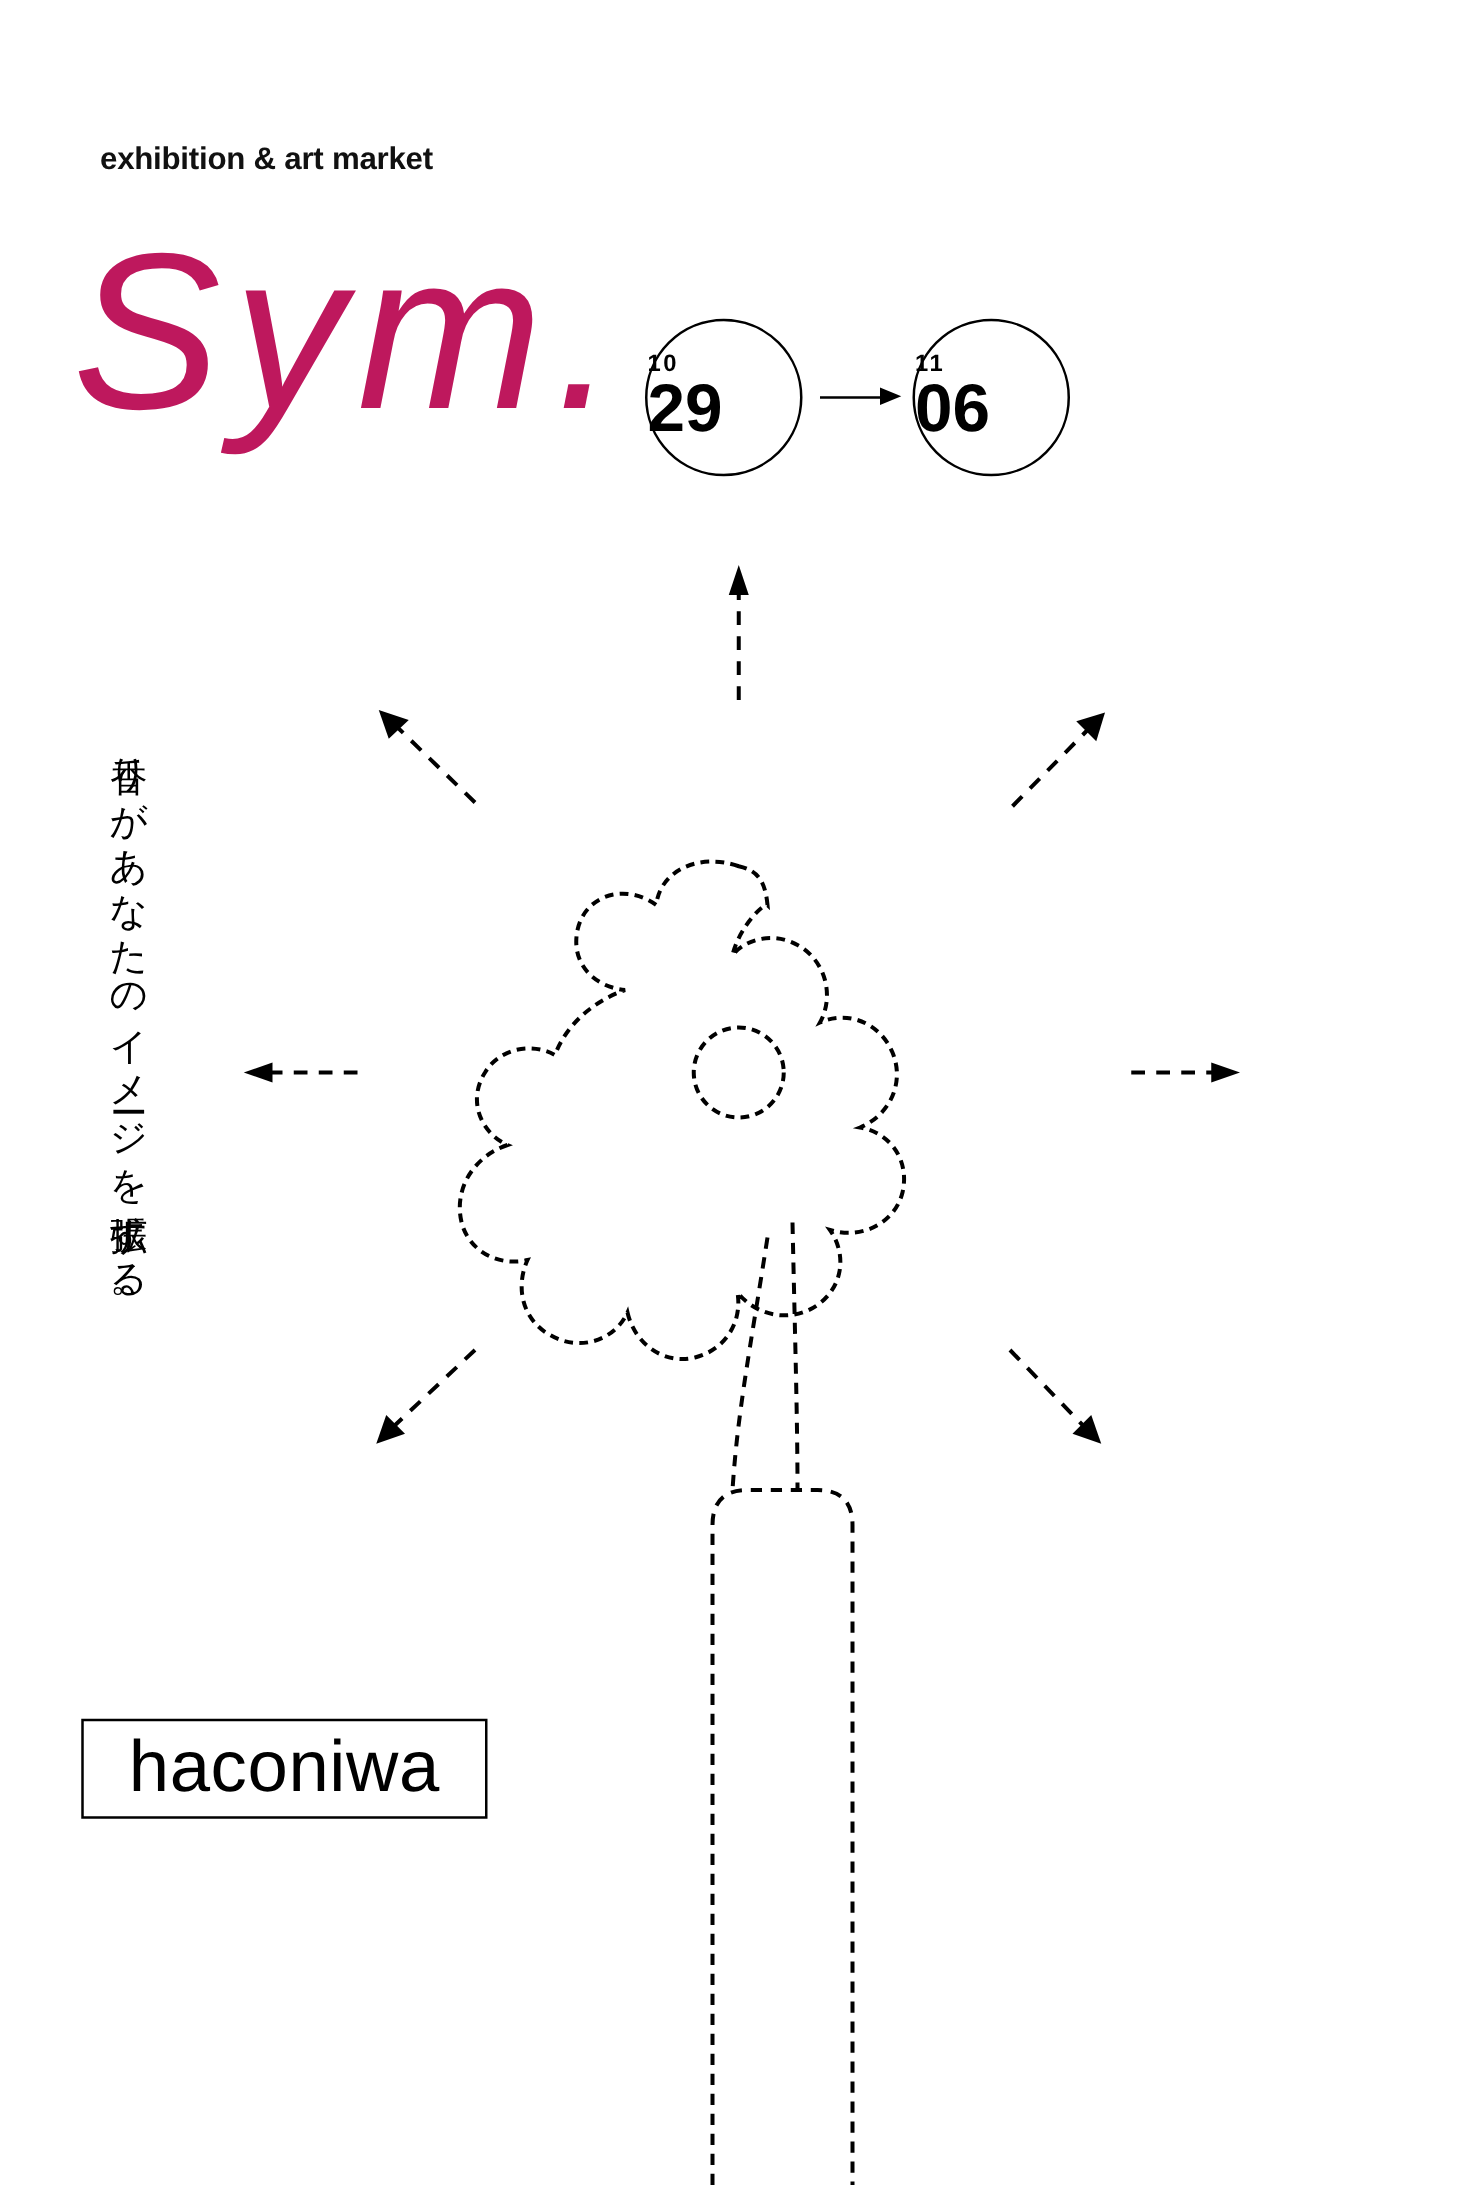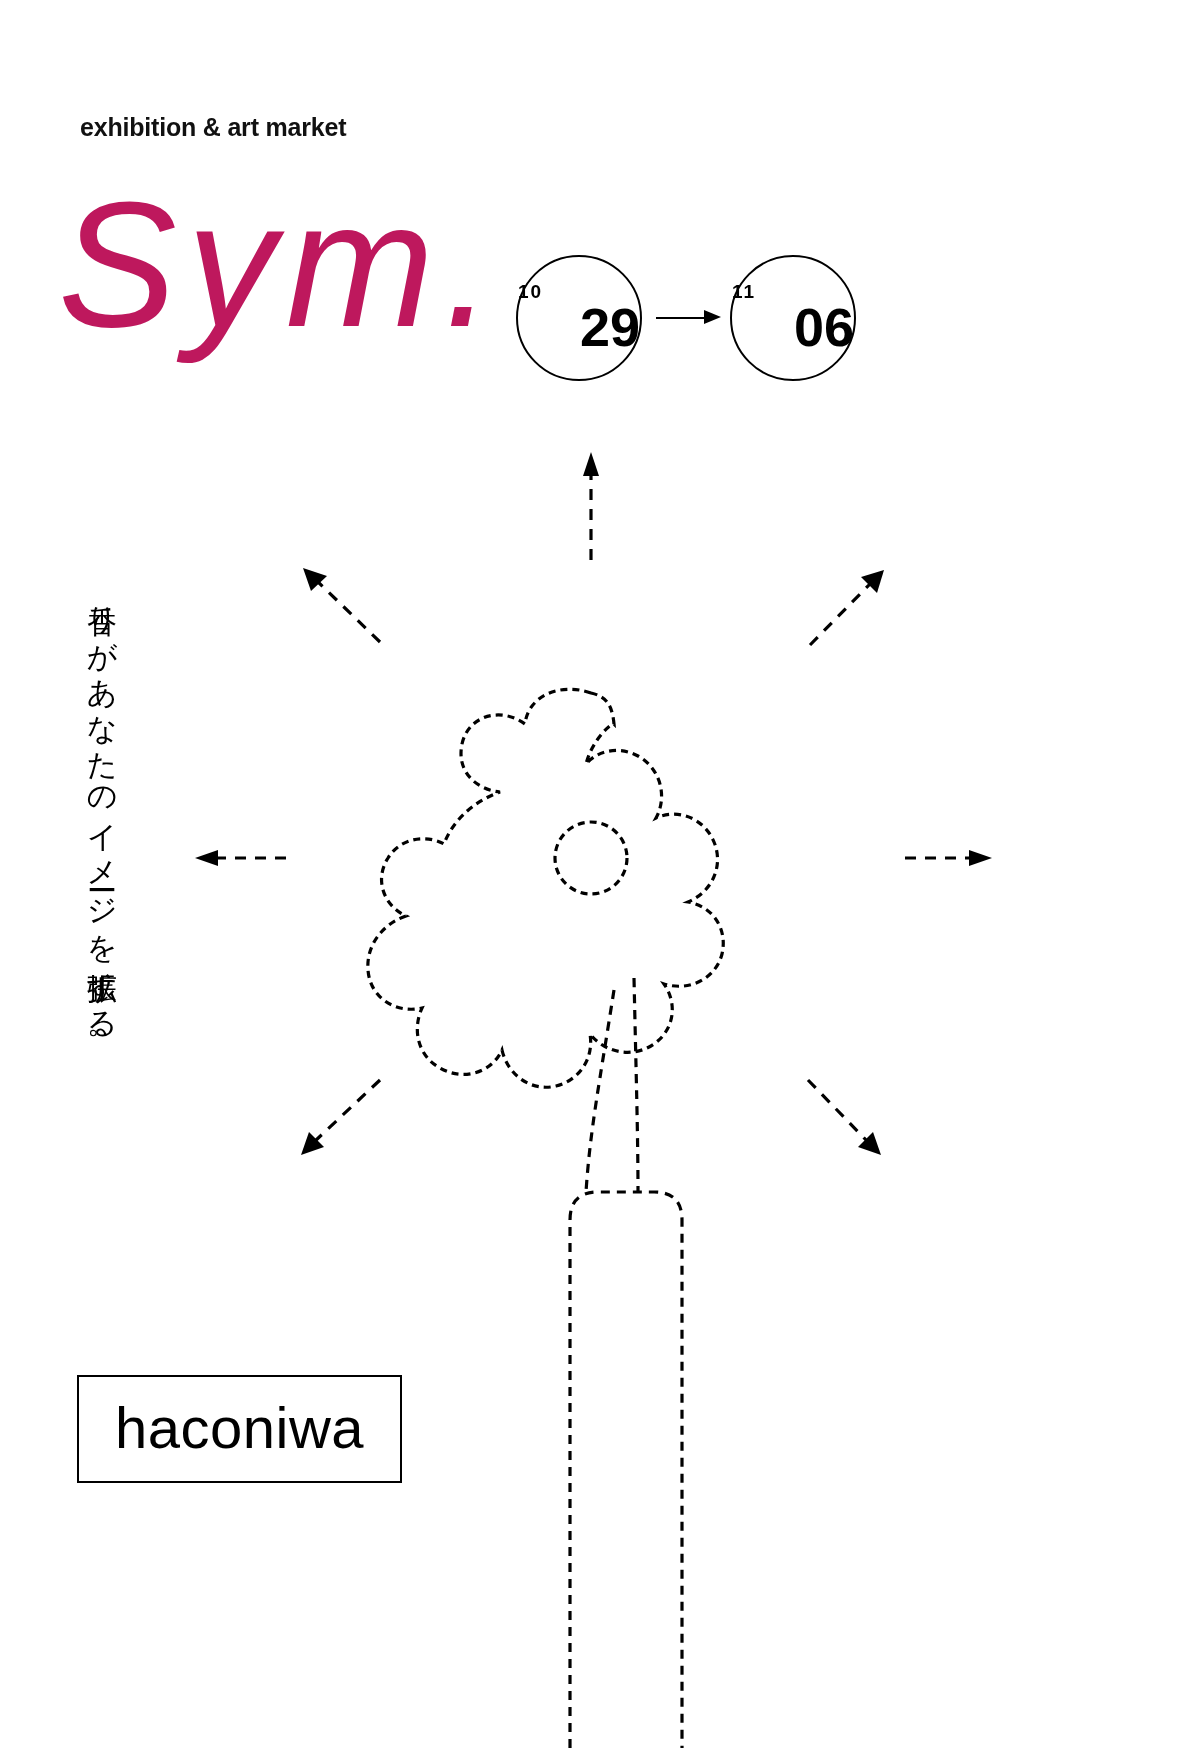--- a/index.html
+++ b/index.html
@@ -17,39 +17,39 @@
             font-family:"Liberation Sans","DejaVu Sans",sans-serif;white-space:nowrap;}
 
   
   .dates{position:absolute;left:516px;top:255px;width:340px;height:130px;}
   .datecircle{position:absolute;top:0;width:126px;height:126px;border:2.2px solid #000;
               border-radius:50%;box-sizing:border-box;}
   .datecircle.first{left:0;}
   .datecircle.second{left:214px;}
   .dc-month{position:absolute;left:0;right:0;top:24px;
             font-size:19px;font-weight:700;letter-spacing:2px;}
-  .dc-day{position:absolute;left:0;right:0;top:43px;text-align:right;
+  .dc-day{position:absolute;left:0;right:0;top:43px;text-align:left;
           font-size:54px;font-weight:700;letter-spacing:0px;line-height:1;}
   .date-arrow{position:absolute;left:140px;top:60px;width:70px;height:6px;}
   .date-arrow .shaft{position:absolute;left:0;top:2px;width:52px;height:2.4px;background:#000;}
   .date-arrow .head{position:absolute;left:48px;top:-5px;width:0;height:0;
         border-top:7.5px solid transparent;border-bottom:7.5px solid transparent;
         border-left:17px solid #000;}
 
   
   .vcopy{position:absolute;left:83px;top:583px;width:42px;
          writing-mode:vertical-rl;text-orientation:upright;
          font-size:30px;line-height:1.52;letter-spacing:2px;font-weight:500;
          font-family:"DejaVu Sans","Liberation Sans",sans-serif;color:#000;}
 
   
   #artwork{position:absolute;left:0;top:430px;width:1182px;height:1318px;}
 
   
-  .brandbox{position:absolute;left:77px;top:1375px;width:325px;height:108px;
+  .brandbox{position:absolute;left:65px;top:1375px;width:325px;height:80px;
             border:2.2px solid #000;box-sizing:border-box;}
   .brandbox span{position:absolute;left:0;right:0;top:50%;transform:translateY(-52%);
             text-align:center;font-size:58px;font-weight:400;letter-spacing:0.5px;
             color:#000;line-height:1;}
 </style>
 </head>
 <body>
 
 <div id="poster">
 

